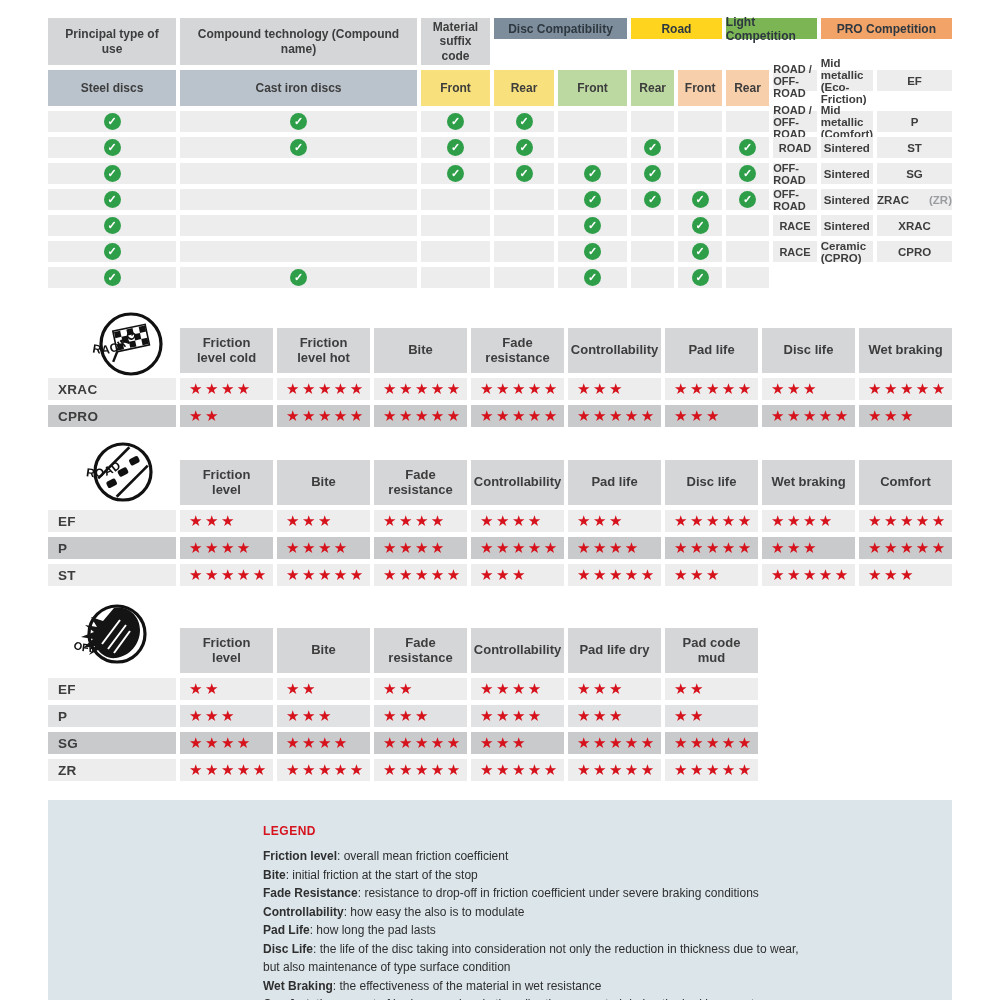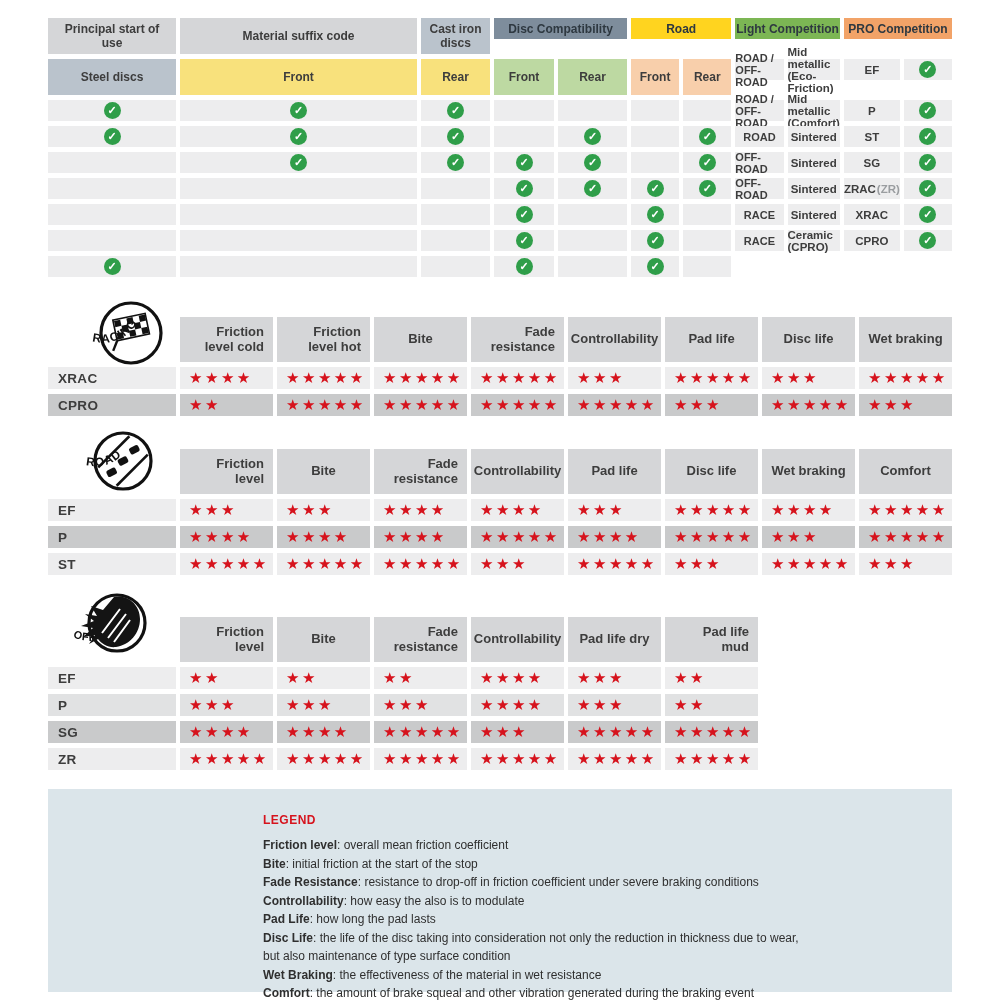--- a/index.html
+++ b/index.html
@@ -15,38 +15,38 @@
 .b-road{grid-row:1;grid-column:6/span 2;background:var(--band_road,#ffd41f)}
 .b-light{grid-row:1;grid-column:8/span 2;background:var(--band_light,#7cb654)}
 .b-pro{grid-row:1;grid-column:10/span 2;background:var(--band_pro,#f2a368)}
 .gh{background:var(--header_gray,#d5d6d8);min-height:36px;display:flex;align-items:center;justify-content:center;text-align:center;font-weight:bold;font-size:12px;line-height:1.2;padding:2px 6px}
 .c-disc{background:var(--cell_disc,#bac3cc)}
 .c-road{background:var(--cell_road,#f8e17c)}
 .c-light{background:var(--cell_light,#bdd9a2)}
 .c-pro{background:var(--cell_pro,#f8cfab)}
 .cell{height:21px;background:var(--row_light,#ededee);display:flex;align-items:center;justify-content:center;font-weight:bold;font-size:11.5px}
 .cell.use{font-size:11px}
-.suf .note{color:#9a9da0;margin-left:1px;font-weight:bold}
+.suf .note{color:#9a9da0;margin-left:20px;font-weight:bold}
 .suf .note:empty{display:none}
 .chk .dot{width:17px;height:17px;border-radius:50%;background:var(--check_green,#2f9e49);color:#fff;display:flex;align-items:center;justify-content:center;font-size:11px;font-weight:bold}
 .chk .dot::after{content:"\2713"}
 
 
 .rt{position:relative}
 #racing{margin-top:40px}
 #road{margin-top:33px}
 #offroad{margin-top:42px}
 .rt-icon{position:absolute;width:116px;height:104px;pointer-events:none;z-index:2}
 #racing .rt-icon{left:22px;top:-46px}
 #road .rt-icon{left:14px;top:-50px}
 #offroad .rt-icon{left:8px;top:-56px}
 .rgrid{display:grid;column-gap:4px;row-gap:5px}
 .cols8{grid-template-columns:128px repeat(8,93px)}
 .cols6{grid-template-columns:128px repeat(6,93px)}
-.rh{background:var(--header_gray,#d5d6d8);min-height:45px;display:flex;align-items:center;justify-content:center;text-align:right;font-weight:bold;font-size:13px;line-height:1.15;padding:2px 9px}
+.rh{background:var(--header_gray,#d5d6d8);min-height:45px;display:flex;align-items:center;justify-content:center;text-align:center;font-weight:bold;font-size:13px;line-height:1.15;padding:2px 9px}
 .rh0{background:transparent}
 .rl{display:flex;align-items:center;padding-left:10px;font-weight:bold;font-size:13.5px;height:22px;letter-spacing:.3px}
 .sc{height:22px;display:flex;align-items:center;padding-left:9px;color:var(--star_red,#d6131d);font-size:15px;letter-spacing:2.5px;overflow:hidden;white-space:nowrap}
 .s-light{background:var(--row_light,#ededee)}
 .s-med{background:var(--row_med,#e1e2e3)}
 .s-dark{background:var(--row_dark,#c9cacb)}
 
 
 .legend{margin-top:19px;width:904px;height:203px;background:var(--legend_bg,#dbe5ea);padding:24px 20px 0 215px}
 .ltitle{color:var(--star_red,#d6131d);font-weight:bold;font-size:12px;letter-spacing:.5px;margin-bottom:9px}
@@ -61,24 +61,25 @@
 
 <div class="page">
 <div class="content">
 
   <div class="compat">
     <div class="band b-disc">Disc Compatibility</div>
     <div class="band b-road">Road</div>
     <div class="band b-light">Light Competition</div>
     <div class="band b-pro">PRO Competition</div>
 
-    <div class="gh">Principal start of use</div>
+    <div class="gh">Principal type of use</div>
+    <div class="gh">Compound technology (Compound name)</div>
     <div class="gh">Material suffix code</div>
+    <div class="gh c-disc">Steel discs</div>
     <div class="gh c-disc">Cast iron discs</div>
-    <div class="gh c-disc">Steel discs</div>
     <div class="gh c-road">Front</div>
     <div class="gh c-road">Rear</div>
     <div class="gh c-light">Front</div>
     <div class="gh c-light">Rear</div>
     <div class="gh c-pro">Front</div>
     <div class="gh c-pro">Rear</div>
 
     <div class="cell use">ROAD / OFF-ROAD</div>
     <div class="cell comp">Mid metallic (Eco-Friction)</div>
     <div class="cell suf">
@@ -418,21 +419,21 @@
         <path d="M46 72 L64 48 M52 77 L70 53 M58 81 L74 59" stroke="#fff" stroke-width="2" fill="none"></path>
       </svg>
     </div>
     <div class="rgrid cols6">
       <div class="rh rh0"></div>
       <div class="rh">Friction level</div>
       <div class="rh">Bite</div>
       <div class="rh">Fade resistance</div>
       <div class="rh">Controllability</div>
       <div class="rh">Pad life dry</div>
-      <div class="rh">Pad life mud</div>
+      <div class="rh">Pad code mud</div>
 
       <div class="rl s-light">EF</div>
       <div class="sc s-light">★★</div>
       <div class="sc s-light">★★</div>
       <div class="sc s-light">★★</div>
       <div class="sc s-light">★★★★</div>
       <div class="sc s-light">★★★</div>
       <div class="sc s-light">★★</div>
 
       <div class="rl s-med">P</div>

